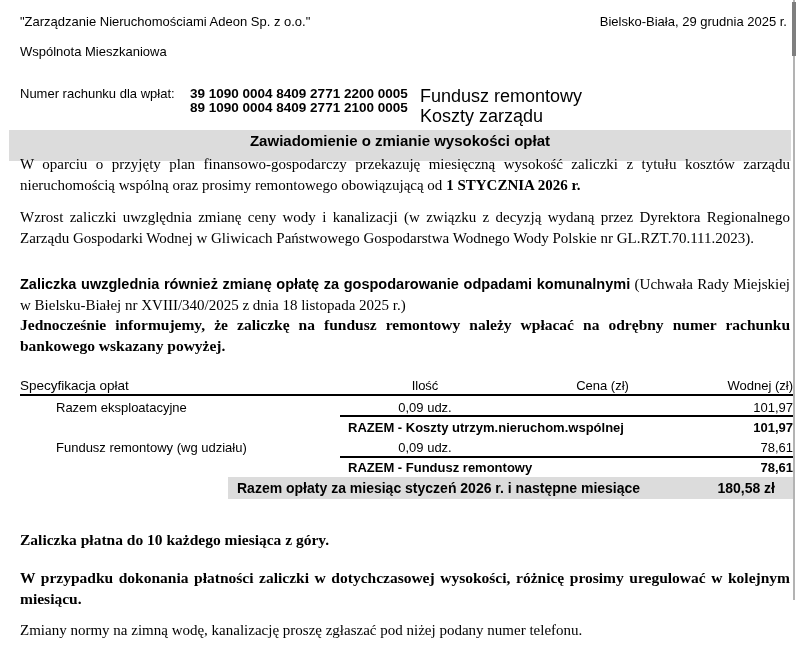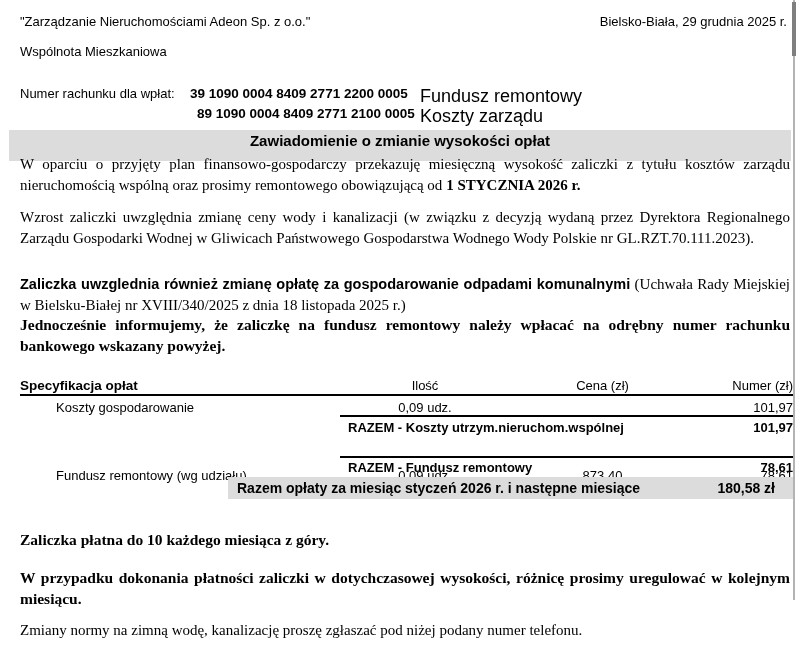--- a/index.html
+++ b/index.html
@@ -39,23 +39,23 @@
   .p6 { top:567px; font-weight:bold; font-size:15.5px; }
   .p7 { top:620px; font-size:15px; }
 
   
   .trow { position:absolute; left:20px; width:773px; display:flex; font-size:13px; line-height:16px; }
   .trow .c1 { width:330px; }
   .trow .c2 { width:150px; text-align:center; }
   .trow .c3 { width:205px; text-align:center; }
   .trow .c4 { flex:1; text-align:right; }
   .t-head { top:378px; }
-  .t-head .c1 { font-weight:bold; font-size:13.5px; }
+  .t-head .c1 { font-weight:normal; font-size:13.5px; }
   .r1 { top:400px; }
-  .r2 { top:440px;margin-top:28px; }
+  .r2 { top:440px; }
   .indent { padding-left:36px; }
   .hline { position:absolute; background:#000; }
   .line-full { top:394px; left:20px; width:773px; height:2px; }
   .line-sub1 { top:415px; left:340px; width:453px; height:2px; }
   .line-sub2 { top:456px; left:340px; width:453px; height:2px; }
   .subrow { position:absolute; left:348px; width:445px; display:flex; justify-content:space-between; font-size:13px; font-weight:bold; line-height:16px; }
   .s1 { top:420px; }
   .s2 { top:460px; }
   .total-band {
     top:477px; left:228px; width:567px; height:22px;
@@ -75,56 +75,55 @@
 
   <div class="abs hdr-row">
     <span>"Zarządzanie Nieruchomościami Adeon Sp. z o.o."</span>
     <span>Bielsko-Biała, 29 grudnia 2025 r.</span>
   </div>
   <div class="abs acct-label">Numer rachunku dla wpłat:</div>
 
   <div class="abs community">Wspólnota Mieszkaniowa</div>
   <div class="abs acct-num" style="top:86px;">39 1090 0004 8409 2771 2200 0005</div>
   <div class="abs acct-use" style="top:86px;">Fundusz remontowy</div>
-  <div class="abs acct-num" style="top:106px;margin-left:7px;">89 1090 0004 8409 2771 2100 0005</div>
+  <div class="abs acct-num" style="top:100px;">89 1090 0004 8409 2771 2100 0005</div>
   <div class="abs acct-use" style="top:106px;">Koszty zarządu</div>
 
   <div class="abs banner">Zawiadomienie o zmianie wysokości opłat</div>
 
   <p class="abs para serif p1"><span>W oparciu o przyjęty plan finansowo-gospodarczy przekazuję miesięczną wysokość zaliczki z tytułu kosztów zarządu nieruchomością wspólną oraz prosimy remontowego obowiązującą od </span><span class="b">1 STYCZNIA 2026 r.</span></p>
 
   <p class="abs para serif p2">Wzrost zaliczki uwzględnia zmianę ceny wody i kanalizacji  (w związku z decyzją wydaną przez Dyrektora Regionalnego Zarządu Gospodarki Wodnej w Gliwicach Państwowego Gospodarstwa Wodnego Wody Polskie nr GL.RZT.70.111.2023).</p>
 
   <p class="abs para serif p3"><span class="lead">Zaliczka uwzglednia również zmianę opłatę za gospodarowanie odpadami komunalnymi</span><span> (Uchwała Rady Miejskiej w Bielsku-Białej nr XVIII/340/2025 z dnia 18 listopada 2025 r.)</span></p>
 
   <p class="abs para serif p4">Jednocześnie informujemy, że zaliczkę na fundusz remontowy należy wpłacać na odrębny numer rachunku bankowego wskazany powyżej.</p>
 
   <div class="trow t-head">
     <span class="c1">Specyfikacja opłat</span>
     <span class="c2">Ilość</span>
     <span class="c3">Cena (zł)</span>
-    <span class="c4">Numer (zł)</span>
+    <span class="c4">Wodnej (zł)</span>
   </div>
   <div class="hline line-full"></div>
 
   <div class="trow r1">
-    <span class="c1 indent">Koszty gospodarowanie</span>
+    <span class="c1 indent">Razem eksploatacyjne</span>
     <span class="c2">0,09  udz.</span>
     <span class="c4">101,97</span>
   </div>
   <div class="hline line-sub1"></div>
   <div class="subrow s1">
     <span>RAZEM - Koszty utrzym.nieruchom.wspólnej</span>
     <span>101,97</span>
   </div>
 
   <div class="trow r2">
     <span class="c1 indent">Fundusz remontowy (wg udziału)</span>
     <span class="c2">0,09  udz.</span>
-    <span class="c3">873,40</span>
     <span class="c4">78,61</span>
   </div>
   <div class="hline line-sub2"></div>
   <div class="subrow s2">
     <span>RAZEM - Fundusz remontowy</span>
     <span>78,61</span>
   </div>
 
   <div class="abs total-band">
     <span>Razem opłaty za miesiąc styczeń 2026 r. i następne miesiące</span>

